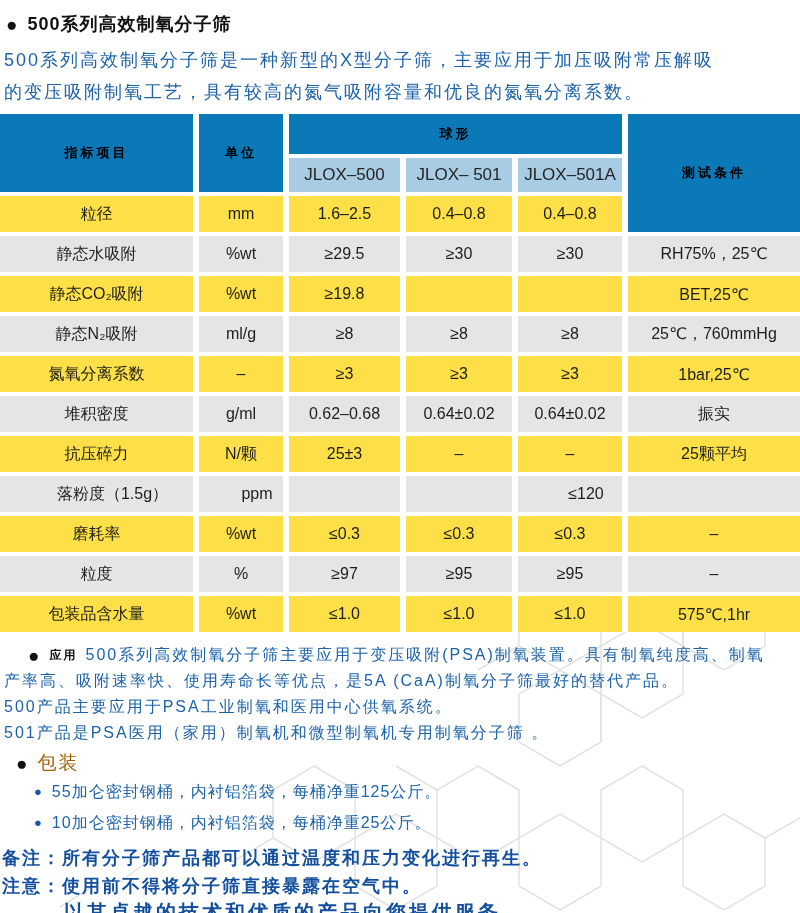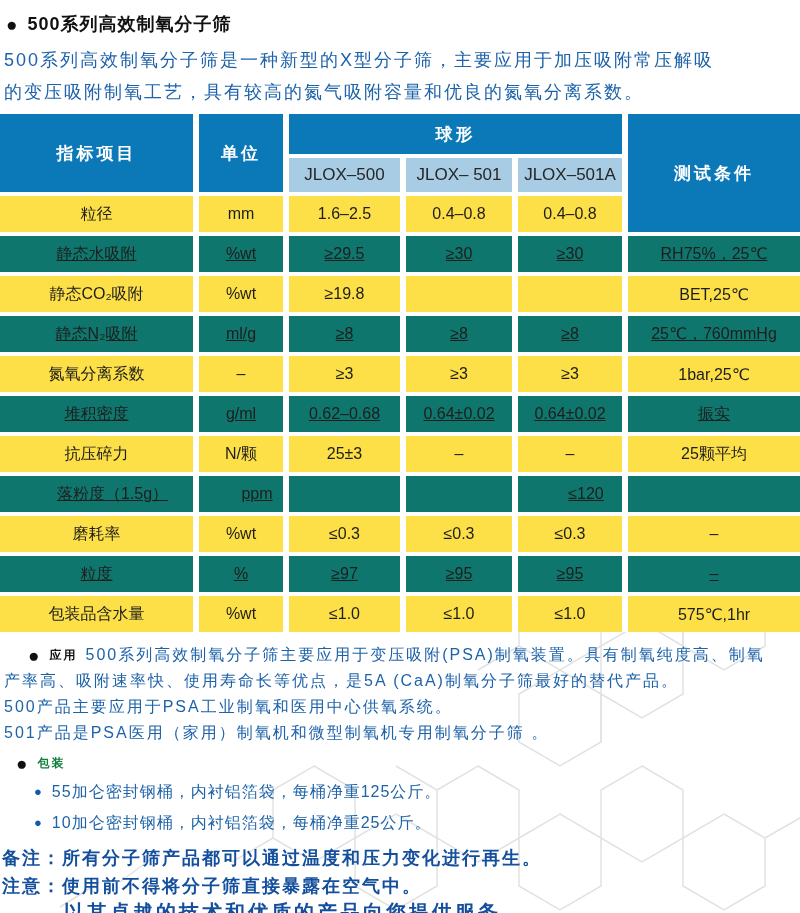--- a/index.html
+++ b/index.html
@@ -21,24 +21,24 @@
   .intro{margin:7px 0 0 4px;color:#1e63a9;font-size:18px;line-height:32px;letter-spacing:2px;}
 
   
   .spec-table{
     display:grid;margin-top:6px;
     grid-template-columns:193px 84px 111px 106px 104px 1fr;
     grid-template-rows:40px 34px repeat(11,36px);
     gap:4px 6px;background:#ffffff;
   }
   .cell{display:flex;align-items:center;justify-content:center;font-size:16px;color:#1d1d1d;white-space:nowrap;}
-  .th{background:#0b78b7;color:#ffffff;font-weight:bold;font-size:17px;letter-spacing:3px;}
+  .th{background:#0b78b7;color:#000000;font-weight:bold;font-size:13px;letter-spacing:3px;}
   .sub{background:#a7cce4;color:#262626;font-size:17px;}
   .med{background:#fde047;}
-  .light{background:#0f766e;text-decoration:underline;}
+  .light{background:#e5e5e5;}
   .h-item{grid-area:1/1/3/2;}
   .h-unit{grid-area:1/2/3/3;}
   .h-group{grid-area:1/3/2/6;}
   .h-cond{grid-area:1/6/4/7;}
   .h-500{grid-area:2/3/3/4;}
   .h-501{grid-area:2/4/3/5;}
   .h-501a{grid-area:2/5/3/6;}
   .c1{grid-column:1;} .c2{grid-column:2;} .c3{grid-column:3;}
   .c4{grid-column:4;} .c5{grid-column:5;} .c6{grid-column:6;}
   .r0{grid-row:3;} .r1{grid-row:4;} .r2{grid-row:5;} .r3{grid-row:6;}
@@ -48,21 +48,21 @@
   
   .app-section{margin:10px 0 0 4px;color:#1e63a9;font-size:16px;line-height:26px;letter-spacing:2px;}
   .app-first{display:flex;align-items:center;gap:8px;}
   .app-first .title-dot{margin-left:24px;}
   .app-label{font-size:12px;font-weight:bold;color:#111111;letter-spacing:2px;}
 
   
   .pack-section{margin:4px 0 0 4px;}
   .pack-head{display:flex;align-items:center;gap:10px;height:26px;}
   .pack-head .title-dot{margin-left:12px;}
-  .pack-label{font-size:12px;font-weight:bold;color:#15803d;letter-spacing:2px;}
+  .pack-label{font-size:19px;font-weight:normal;color:#a16207;letter-spacing:2px;}
   .pack-item{display:flex;align-items:center;gap:9px;color:#1e63a9;font-size:16px;line-height:31px;letter-spacing:1px;margin-left:30px;}
   .bullet-blue{color:#1558a8;font-size:13px;}
 
   
   .notes-section{margin:6px 0 0 2px;color:#134f9d;}
   .note-line{font-size:18px;font-weight:bold;line-height:28px;letter-spacing:2px;}
   .note-closing{font-size:20px;font-weight:bold;letter-spacing:3px;margin-left:62px;line-height:24px;}
 </style>
 </head>
 <body>

